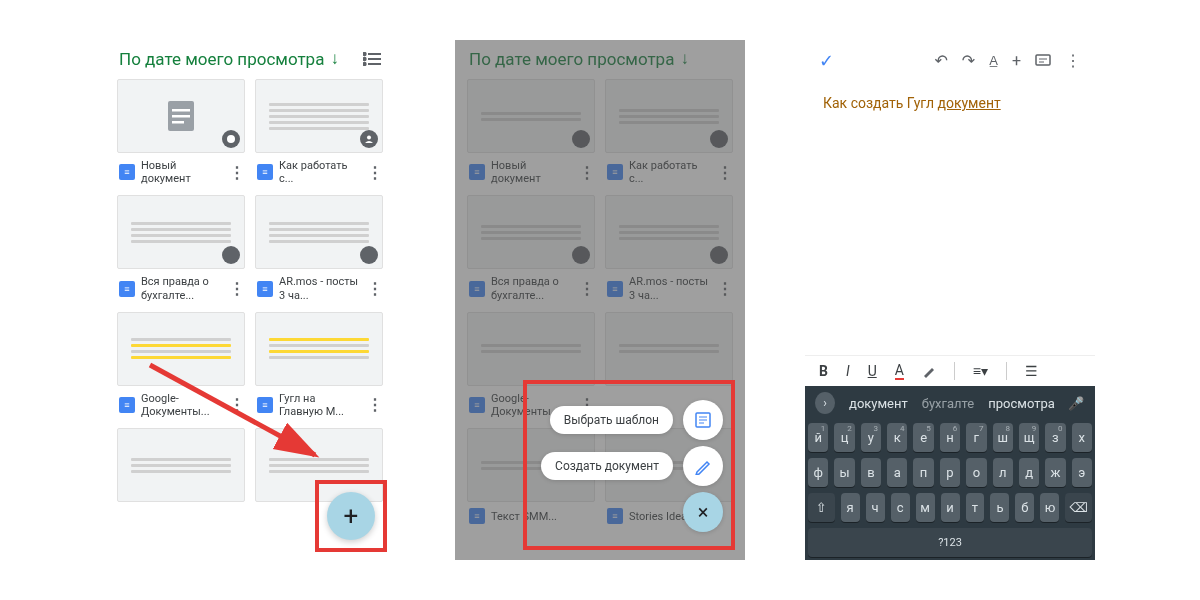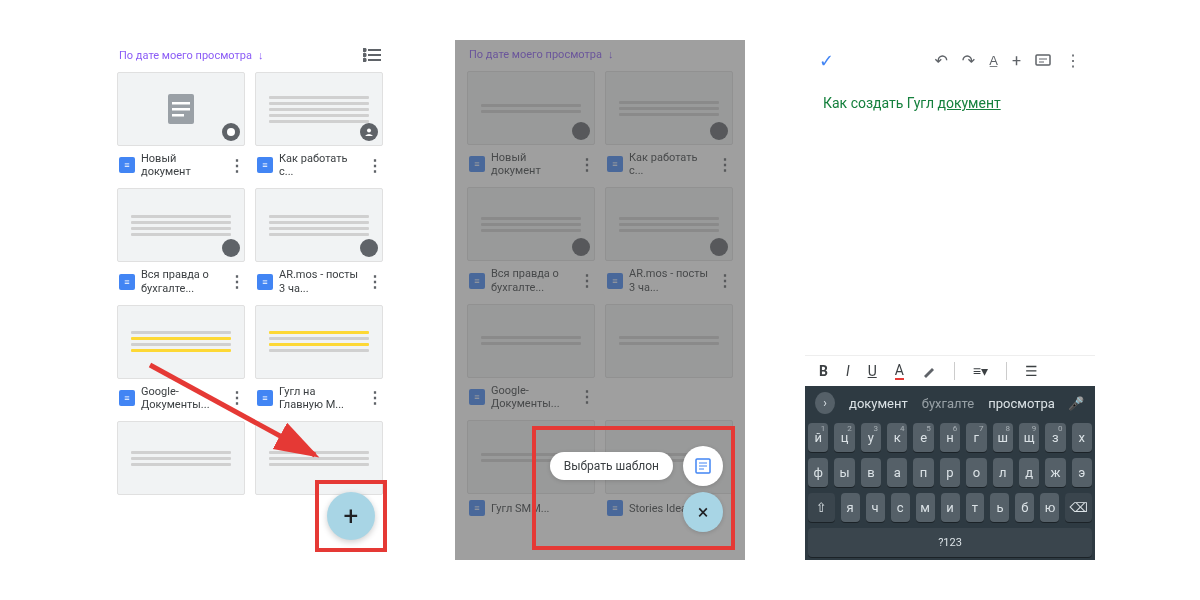--- a/index.html
+++ b/index.html
@@ -1,21 +1,21 @@
 <!DOCTYPE html>
 <html><head>
 <meta charset="utf-8">
 <style>
 * { box-sizing: border-box; margin: 0; padding: 0; }
 body { font-family: -apple-system, Roboto, Arial, sans-serif; background: #fff; display: flex; justify-content: center; padding: 40px 20px; gap: 60px; }
 .phone { width: 290px; height: 520px; background: #fff; position: relative; overflow: hidden; }
 .phone.dim::before { content:""; position:absolute; inset:0; background: rgba(80,80,80,0.55); z-index:5; }
 
 
-.hdr { display:flex; justify-content:space-between; align-items:center; padding: 8px 14px 10px; font-size:11px; color:#8b5cf6; }
+.hdr { display:flex; justify-content:space-between; align-items:center; padding: 8px 14px 10px; font-size:17px; color:#15803d; }
 .hdr .srow { display:flex; align-items:center; gap:6px; }
 .grid { display:grid; grid-template-columns: 1fr 1fr; gap: 8px 10px; padding: 0 12px; }
 .doc { display:flex; flex-direction:column; }
 .thumb { background:#f1f3f4; border:1px solid #e0e0e0; height:74px; border-radius:2px; position:relative; overflow:hidden; display:flex; align-items:center; justify-content:center; }
 .thumb .lines { width:80%; }
 .thumb .lines span { display:block; height:3px; background:#d0d0d0; margin:3px 0; border-radius:1px; }
 .thumb .lines .hl { background:#fdd835; }
 .thumb .badge { position:absolute; bottom:4px; right:4px; width:18px; height:18px; border-radius:50%; background:#5f6368; display:flex; align-items:center; justify-content:center; }
 .meta { display:flex; align-items:center; padding:6px 2px 2px; gap:6px; }
 .docs-icon { width:16px; height:16px; background:#4285f4; border-radius:2px; display:flex; align-items:center; justify-content:center; }
@@ -30,21 +30,21 @@
 .speed { position:absolute; bottom:10px; right:10px; z-index:10; border:4px solid #e53935; padding:10px 8px 8px; }
 .srow2 { display:flex; align-items:center; justify-content:flex-end; gap:10px; margin:6px 0; }
 .chip { background:#fff; padding:7px 14px; border-radius:18px; font-size:12px; color:#3c4043; box-shadow:0 1px 4px rgba(0,0,0,.15);margin-left:6px; }
 .circle { width:40px; height:40px; border-radius:50%; background:#fff; display:flex; align-items:center; justify-content:center; box-shadow:0 1px 4px rgba(0,0,0,.15); }
 .circle.blue { background:#a8d5e5; }
 
 
 .etop { display:flex; align-items:center; gap:14px; padding:10px 14px; color:#5f6368; font-size:16px; }
 .etop .sp { flex:1; }
 .chk { color:#4285f4; font-size:18px; }
-.econtent { padding:14px 18px; font-size:14px; color:#15803d; }
+.econtent { padding:14px 18px; font-size:14px; color:#a16207; }
 .econtent .ul { text-decoration:underline; }
 .spacer3 { height:230px; }
 .fmt { display:flex; align-items:center; gap:18px; padding:6px 14px; font-size:14px; color:#3c4043; border-top:1px solid #eee; }
 .fmt .div { width:1px; height:18px; background:#ccc; }
 .kbd { background:#2e3a42; color:#dbe2e6; }
 .sugg { display:flex; align-items:center; gap:14px; padding:6px 10px; font-size:13px; }
 .sugg .circ { width:22px; height:22px; border-radius:50%; background:#556068; display:flex; align-items:center; justify-content:center; font-size:12px; }
 .sugg .s { flex:0 0 auto; }
 .sugg .mid { opacity:.6; }
 .krow { display:flex; }
@@ -338,21 +338,21 @@
         <div class="thumb">
           <div class="lines">
             <span></span>
             <span></span>
           </div>
         </div>
         <div class="meta">
           <div class="docs-icon">
             <span>≡</span>
           </div>
-          <div class="ttl">Гугл SMM...</div>
+          <div class="ttl">Текст SMM...</div>
         </div>
       </div>
     <div class="doc">
         <div class="thumb">
           <div class="lines">
             <span></span>
             <span></span>
           </div>
         </div>
         <div class="meta">
@@ -366,20 +366,28 @@
 
   <div class="speed">
     <div class="srow2">
       <div class="chip">Выбрать шаблон</div>
       <div class="circle">
           <svg width="18" height="18">
             <rect x="2" y="2" width="14" height="14" rx="1" fill="none" stroke="#4285f4" stroke-width="1.5"></rect>
             <line x1="5" y1="6" x2="13" y2="6" stroke="#4285f4"></line>
             <line x1="5" y1="9" x2="13" y2="9" stroke="#4285f4"></line>
             <line x1="5" y1="12" x2="10" y2="12" stroke="#4285f4"></line>
+          </svg>
+        </div>
+    </div>
+    <div class="srow2">
+      <div class="chip">Создать документ</div>
+      <div class="circle">
+          <svg width="18" height="18">
+            <path d="M3 15 L13 5 L15 7 L5 17 L2 18 Z" fill="none" stroke="#4285f4" stroke-width="1.5"></path>
           </svg>
         </div>
     </div>
     <div class="srow2">
       <div class="circle blue">
           <span style="font-size:20px;color:#202124">×</span>
         </div>
     </div>
   </div>
 </div>

